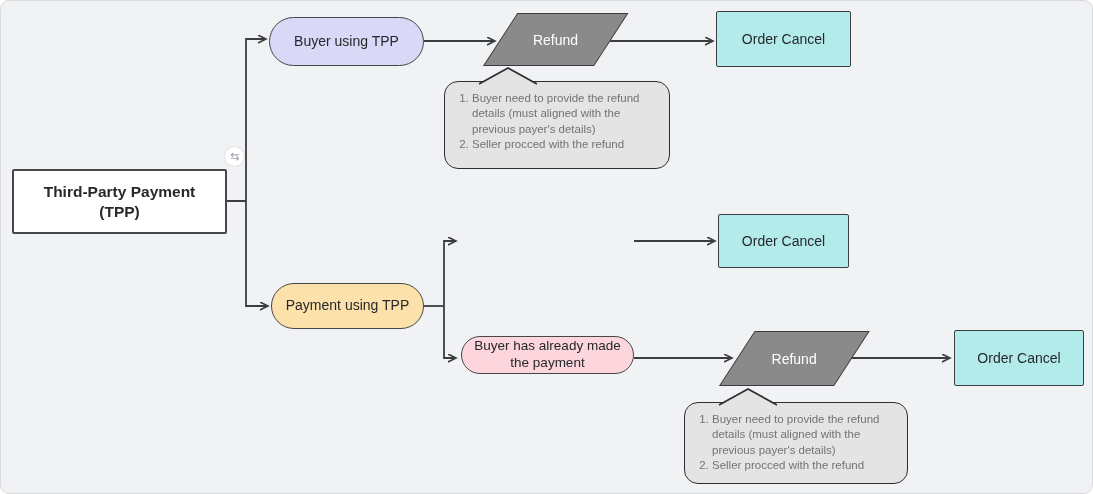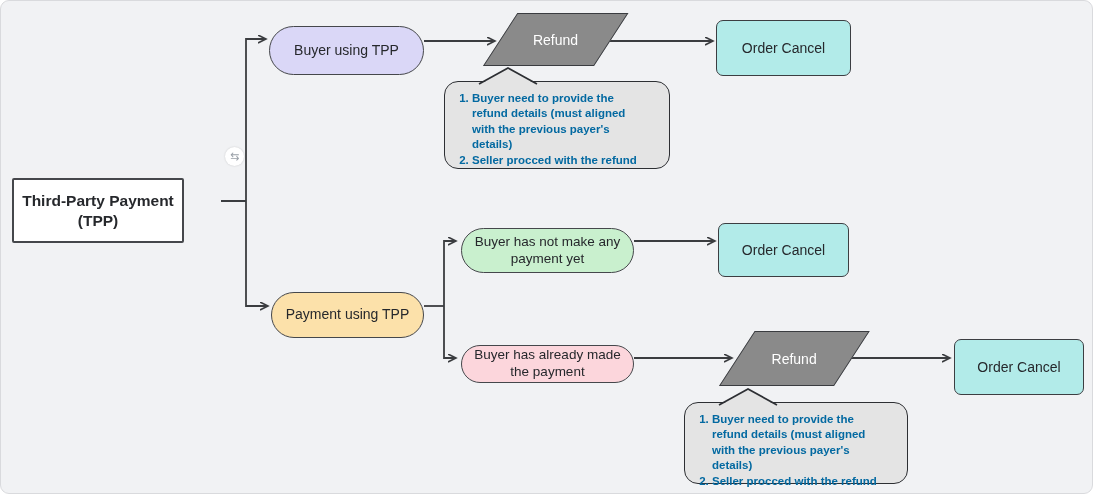--- a/index.html
+++ b/index.html
@@ -6,54 +6,53 @@
   .canvas {
     position:relative; width:1093px; height:494px;
     background:var(--canvas-bg,#f1f2f4);
     border:1px solid #d9dadd; border-radius:9px;
     overflow:hidden; box-sizing:border-box;
   }
   .connectors { position:absolute; left:0; top:0; width:1093px; height:494px; }
   .node {
     position:absolute; box-sizing:border-box;
     display:flex; align-items:center; justify-content:center;
-    text-align:center; color:#26282c;margin-top:9px;
+    text-align:center; color:#26282c;
   }
   .rect-node {
     background:var(--root-fill,#fff);
     border:2px solid #45474b; border-radius:2px;
     font-size:15.5px; font-weight:600; line-height:1.25; padding:0 8px;
   }
   .pill {
     border:1.6px solid #45474b; border-radius:26px;
     font-size:14px; line-height:1.25; padding:0 10px;
   }
   .pill-buyer   { background:var(--buyer-fill,#dad7f7); }
   .pill-seller  { background:var(--seller-fill,#fce1aa); }
   .pill-green   { background:var(--no-payment-fill,#c9f0ce); font-size:13.5px; }
   .pill-pink    { background:var(--paid-fill,#fcd6dc); font-size:13.5px; }
   .oc-box {
     background:var(--order-cancel-fill,#b2ebe9);
-    border:1.7px solid #3c3e42; border-radius:7px;
+    border:1.7px solid #3c3e42; border-radius:2px;
     font-size:14px; font-weight:500;
   }
   .para {
     position:absolute; box-sizing:border-box;
     background:var(--refund-fill,#8a8a8a);
     border:1.6px solid #3a3c40;
     transform:skewX(-33deg); transform-origin:0 100%;
     display:flex; align-items:center; justify-content:center;
   }
   .para-label { transform:skewX(33deg); color:#ffffff; font-size:14px; }
   .note {
     position:absolute; box-sizing:border-box;
     background:var(--note-fill,#e4e4e4);
     border:1.7px solid #2d2f33; border-radius:14px;
-    color:#0369a1;
-    font-weight:bold;
+    color:#737373;
   }
   .note ol {
     margin:9px 6px 8px 0; padding-left:27px;
     font-size:11.5px; line-height:1.34;
   }
   .note ol li { padding-right:14px; max-width:176px; }
   .note-tail { position:absolute; top:-18px; left:30px; }
   .badge {
     position:absolute; width:19px; height:19px; border-radius:50%;
     background:#ffffff; box-shadow:0 0 2px rgba(0,0,0,.18);
@@ -78,29 +77,28 @@
     <path d="M423,40 H493" marker-end="url(#arrow)"></path>
     <path d="M609,40 H711" marker-end="url(#arrow)"></path>
     <path d="M423,305 H443"></path>
     <path d="M443,305 V240 H454" marker-end="url(#arrow)"></path>
     <path d="M443,305 V357 H454" marker-end="url(#arrow)"></path>
     <path d="M633,240 H713" marker-end="url(#arrow)"></path>
     <path d="M633,357 H730" marker-end="url(#arrow)"></path>
     <path d="M850,357 H948" marker-end="url(#arrow)"></path>
   </svg>
 
-  <div class="node rect-node" style="left:11px; top:168px; width:172px; height:65px;">Third-Party Payment (TPP)</div>
+  <div class="node rect-node" style="left:11px; top:168px; width:215px; height:65px;">Third-Party Payment (TPP)</div>
 
   <div class="badge" style="left:224px; top:146px;">⇆</div>
 
   <div class="node pill pill-buyer" style="left:268px; top:16px; width:155px; height:49px;">Buyer using TPP</div>
 
   <div class="node pill pill-seller" style="left:270px; top:282px; width:153px; height:46px;">Payment using TPP</div>
 
-  <div class="node pill pill-green" style="left:460px; top:218px; width:173px; height:45px;">Buyer has not make any payment yet</div>
 
   <div class="node pill pill-pink" style="left:460px; top:335px; width:173px; height:38px;">Buyer has already made the payment</div>
 
   <div class="para" style="left:482px; top:12px; width:111px; height:53px;">
     <span class="para-label">Refund</span>
   </div>
 
   <div class="para" style="left:718px; top:330px; width:115px; height:55px;">
     <span class="para-label">Refund</span>
   </div>

